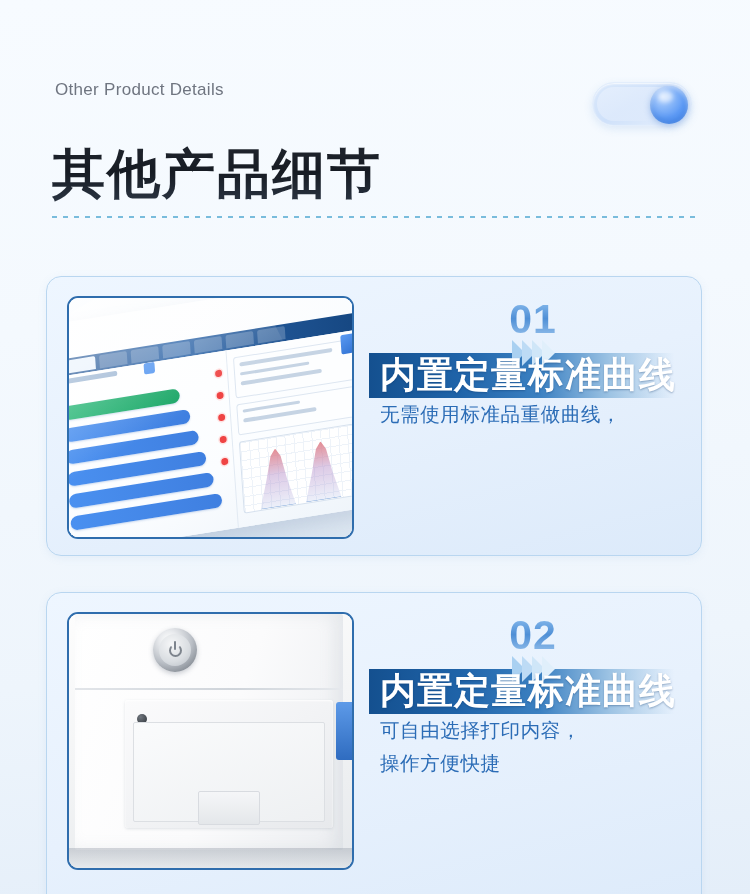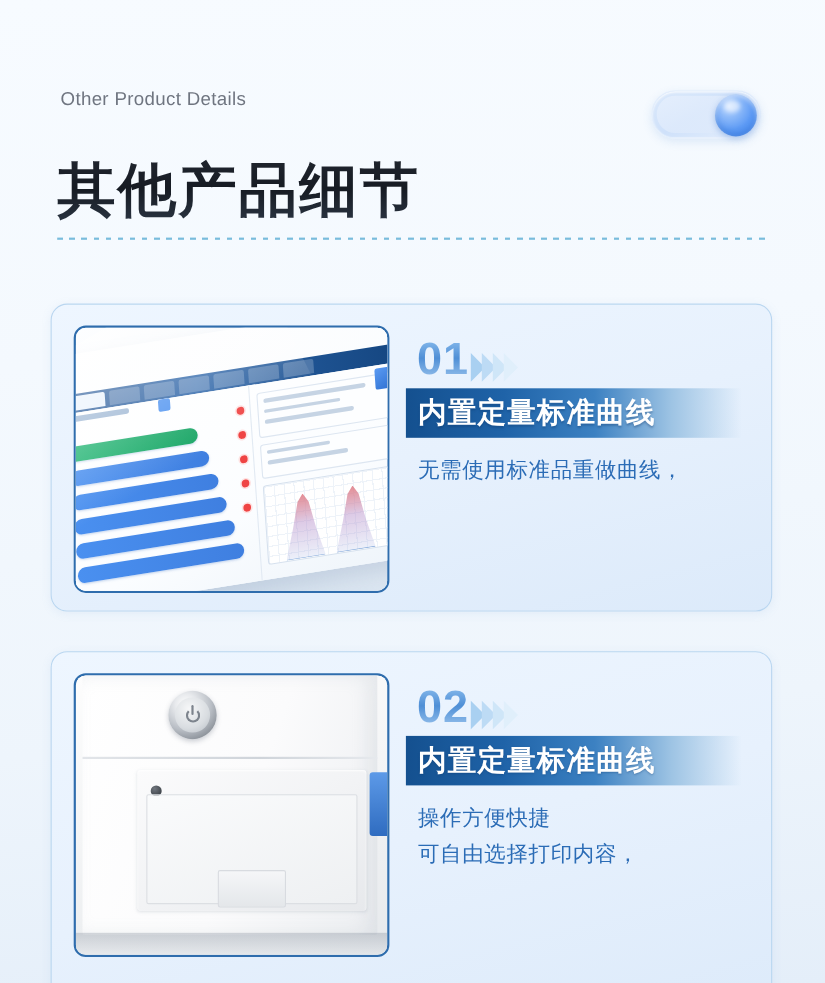--- a/index.html
+++ b/index.html
@@ -350,23 +350,24 @@
 
   
   .content {
     position: absolute;
     left: 322px;
     right: 14px;
     top: 22px;
   }
   .num-row {
     display: flex;
-    align-items: flex-end;
+    align-items: center;
     height: 48px;
     padding-left: 10px;
+    flex-direction: column;
   }
   .num {
     font-size: 41px;
     font-weight: 700;
     letter-spacing: 1px;
     line-height: 1;
     background: linear-gradient(180deg, #8fc0ef 0%, #4f8fd6 48%, #9ec6ee 100%);
     -webkit-background-clip: text;
     background-clip: text;
     color: transparent;
@@ -387,29 +388,28 @@
   .title-bar {
     margin-top: 6px;
     height: 45px;
     display: flex;
     align-items: center;
     padding-left: 11px;
     background: linear-gradient(90deg,
        #14508f 0%, #1f63a8 28%, #3c81c2 54%, #9ec4e4 76%, rgba(222,237,250,0) 96%);
   }
   .title-text {
-    font-size: 26px;
+    font-size: 36px;
     font-weight: 700;
     letter-spacing: 1px;
     color: #ffffff;
     text-shadow: 0 1px 2px rgba(10,50,100,0.35);
     white-space: nowrap;
   }
   .desc {
-    margin-top: 14px;
     padding-left: 11px;
     font-size: 19.5px;
     line-height: 1.68;
     font-weight: 500;
     color: #2b6cb6;
     letter-spacing: 0.6px;
   }
   .desc div { white-space: nowrap; }
 </style>
 </head>
@@ -533,17 +533,17 @@
         <i class="chev"></i>
         <i class="chev"></i>
         <i class="chev"></i>
         <i class="chev"></i>
       </span>
     </div>
     <div class="title-bar">
       <span class="title-text">内置定量标准曲线</span>
     </div>
     <div class="desc">
+      <div>可自由选择打印内容，</div>
       <div>操作方便快捷</div>
-      <div>可自由选择打印内容，</div>
     </div>
   </div>
 </div>
 
 </body></html>

